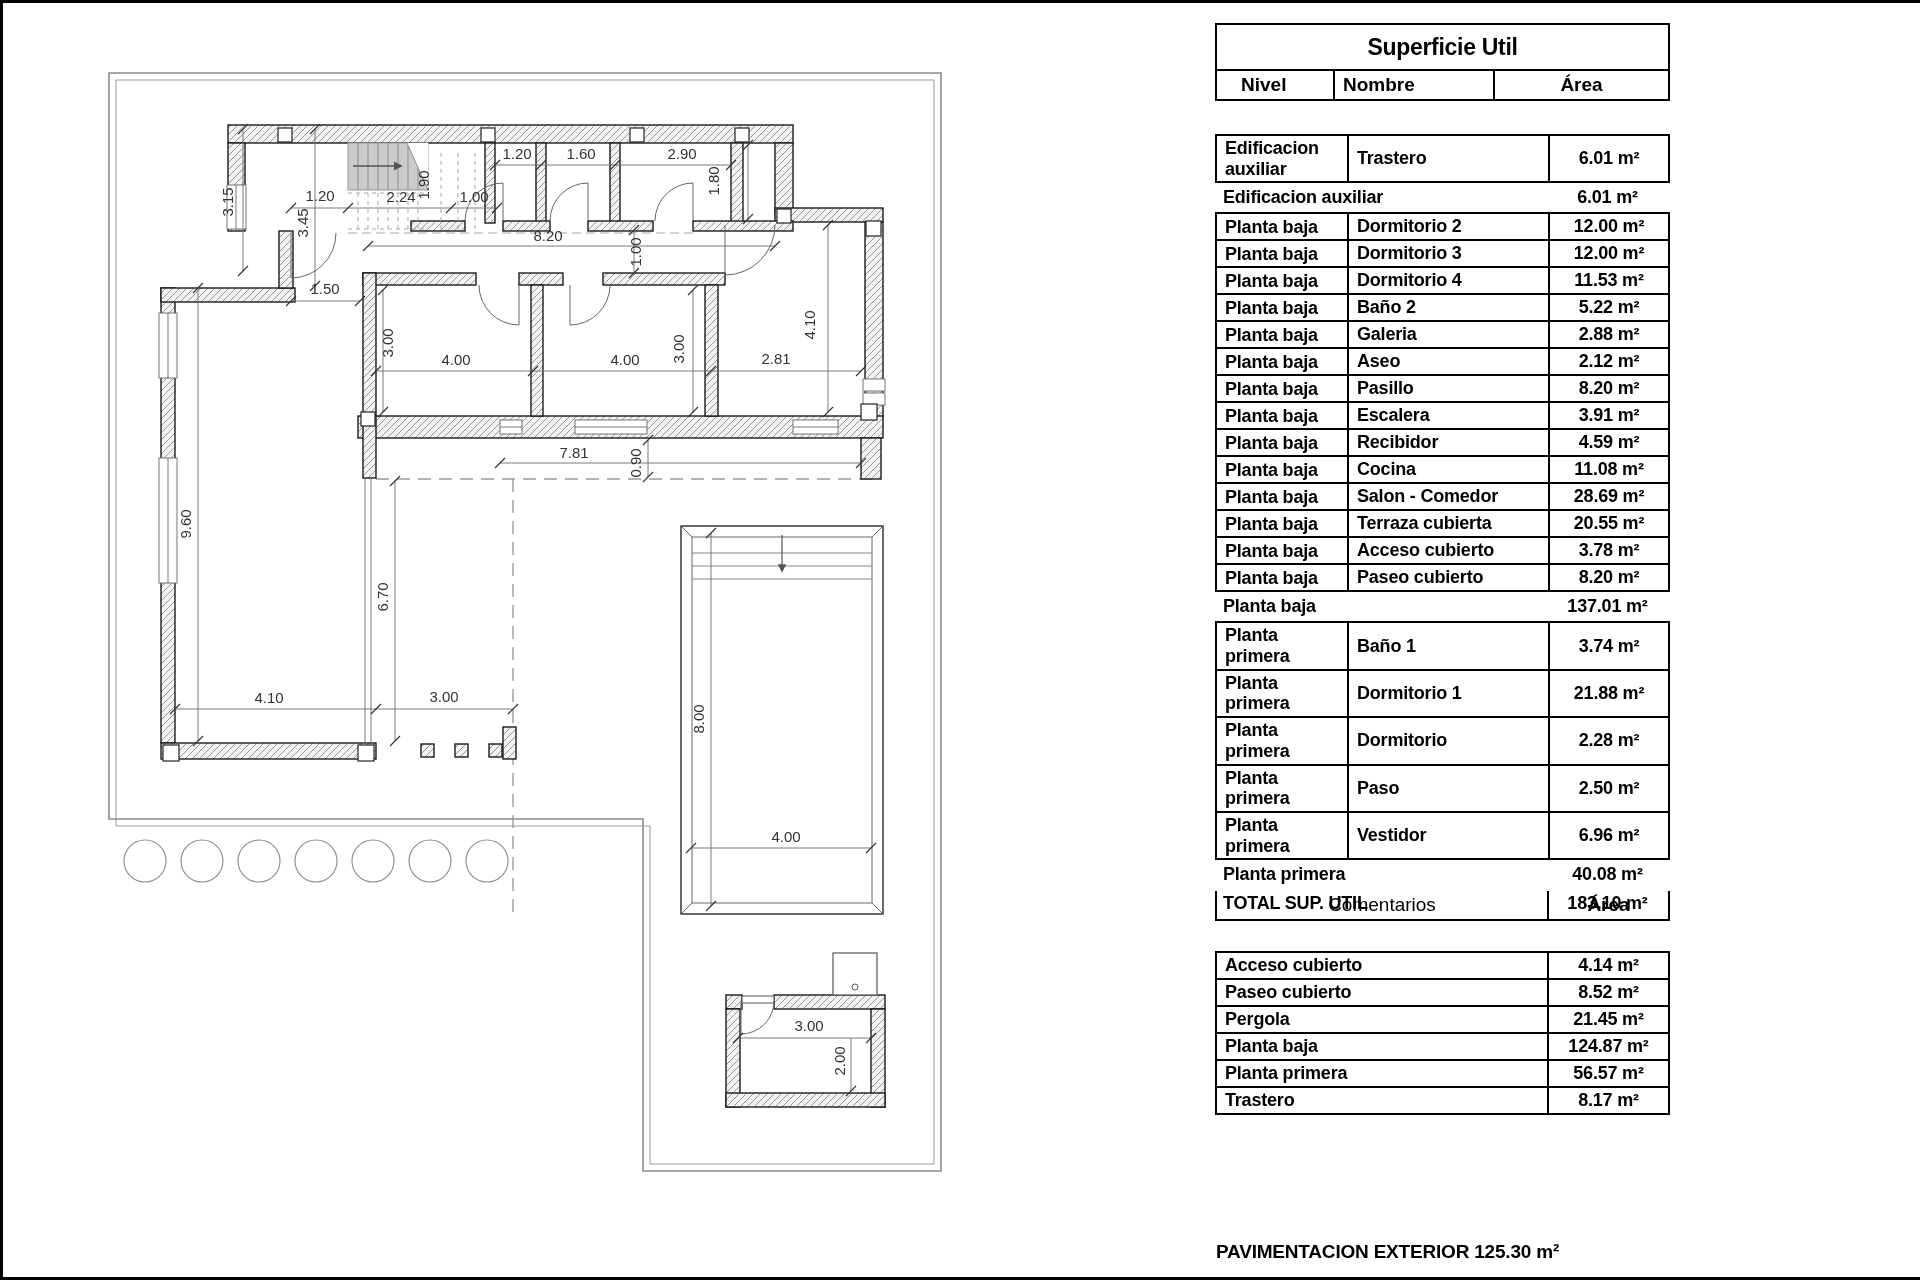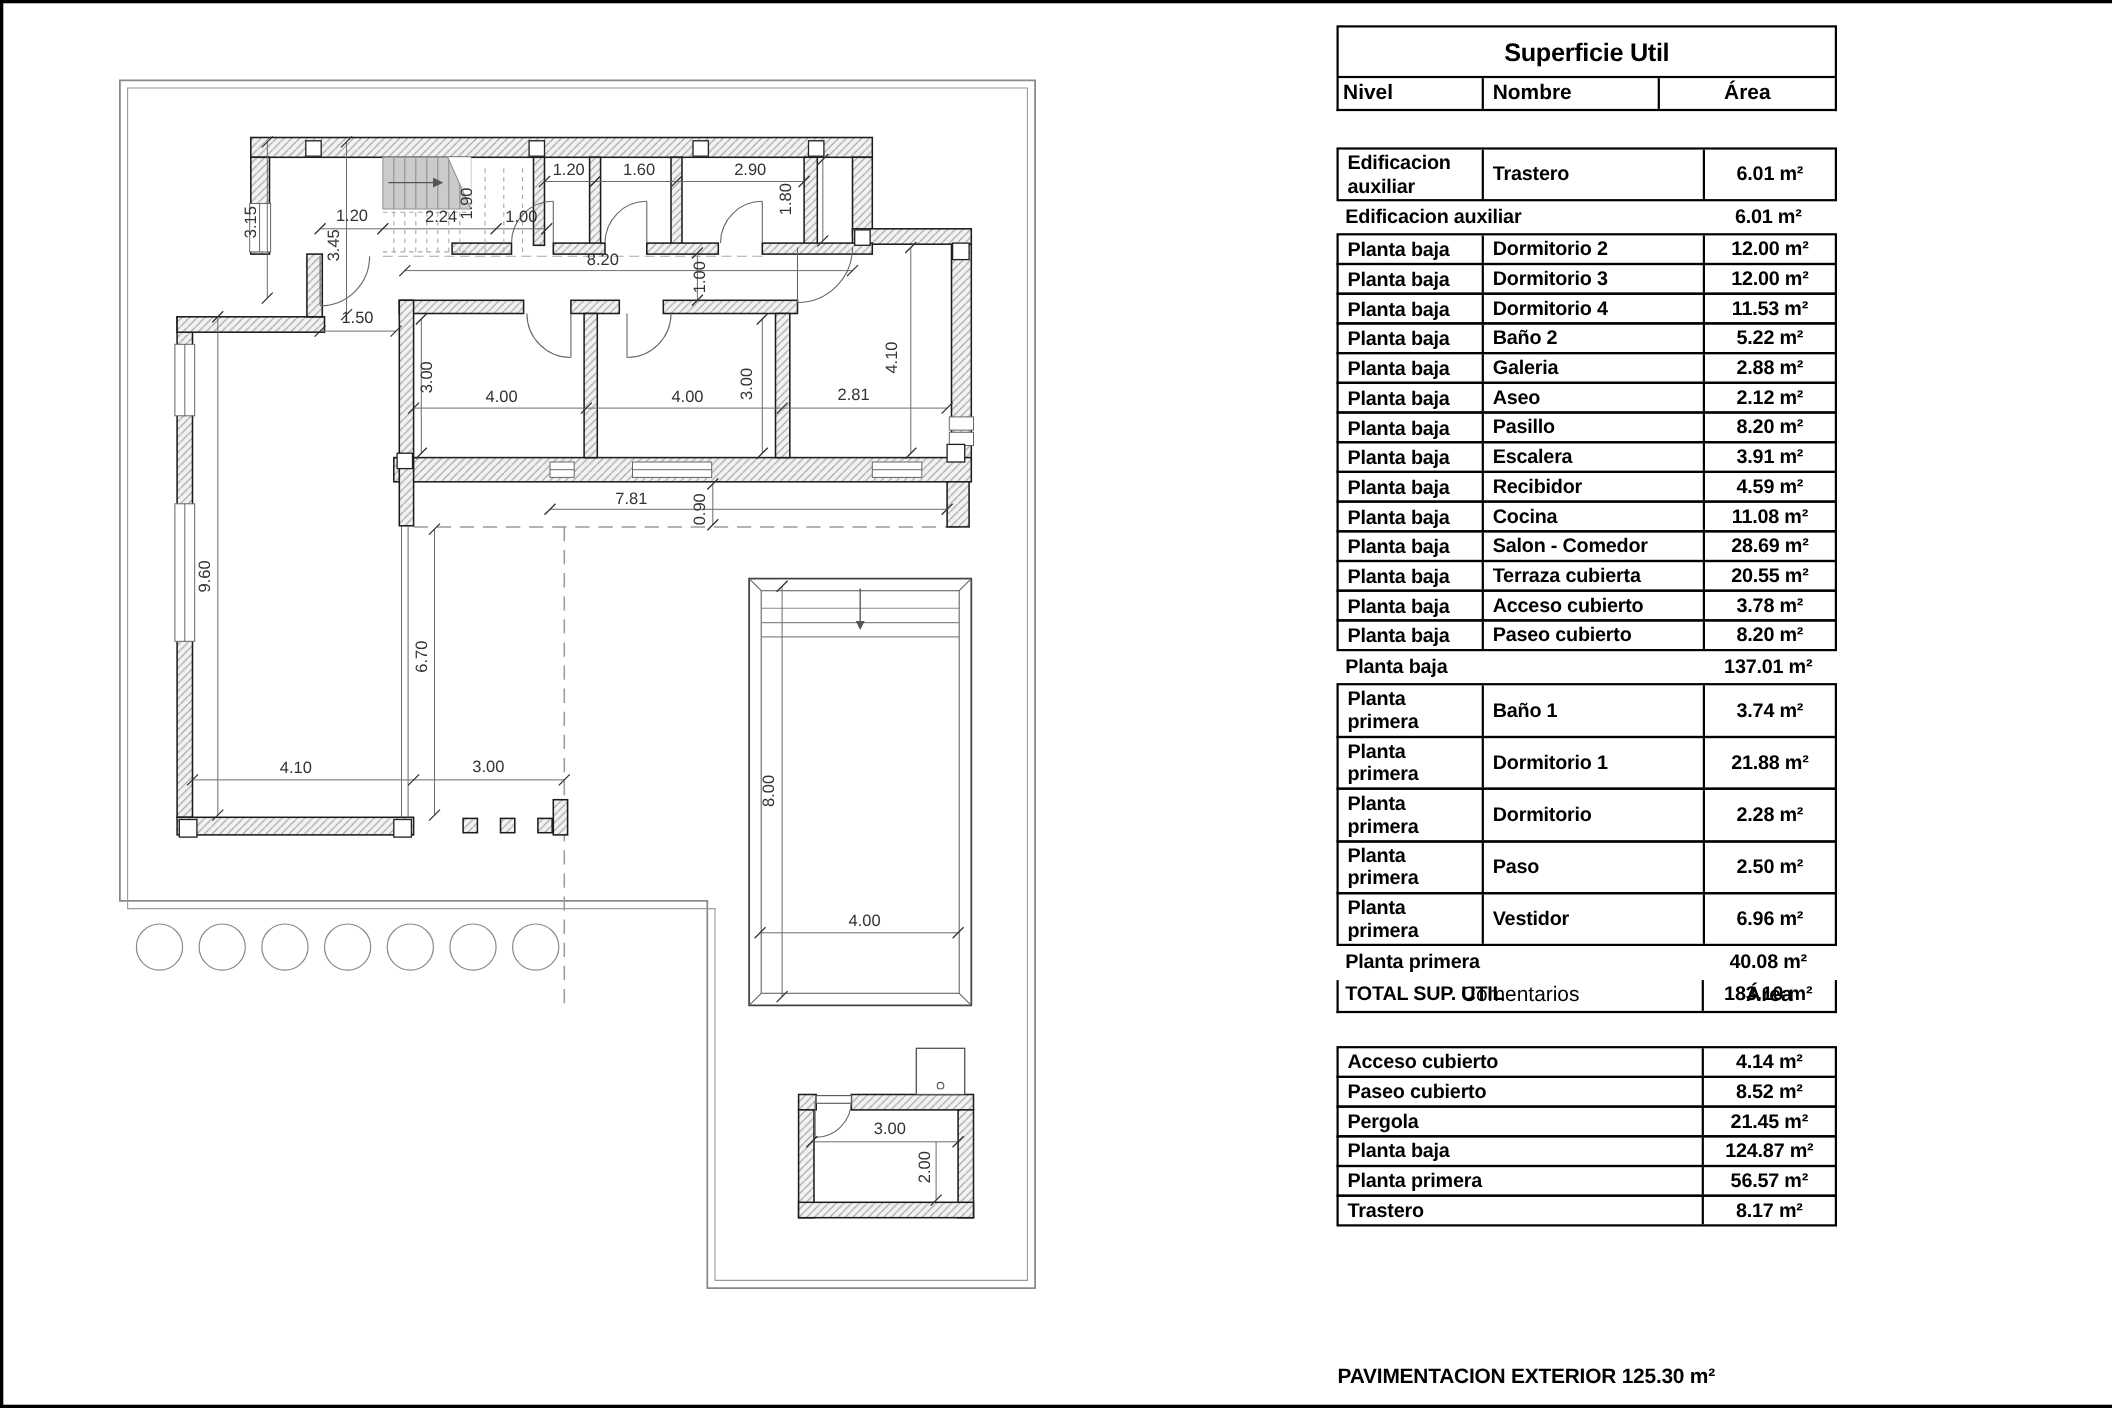--- a/index.html
+++ b/index.html
@@ -9,21 +9,21 @@
          border-bottom:3px solid #000;box-sizing:border-box;background:#fff;}
   svg{position:absolute;left:0;top:0;}
   svg .dim{font-size:15px;fill:#333;text-anchor:middle;font-family:"Liberation Sans",sans-serif;}
 
   
   .tbl{position:absolute;width:455px;}
   .tbl-title{border:2px solid #000;height:48px;display:flex;align-items:center;justify-content:center;
              font-weight:bold;font-size:23px;letter-spacing:-0.3px;box-sizing:border-box;}
   .tbl-head{display:flex;border:2px solid #000;border-top:none;height:30px;
             font-weight:bold;font-size:19px;box-sizing:border-box;}
-  .hc1{width:130px;display:flex;align-items:center;padding-left:4px;box-sizing:border-box;}
+  .hc1{width:116px;display:flex;align-items:center;padding-left:24px;box-sizing:border-box;}
   .hc2{width:160px;border-left:2px solid #000;display:flex;align-items:center;padding-left:8px;box-sizing:border-box;}
   .hc3{flex:1;border-left:2px solid #000;display:flex;align-items:center;justify-content:center;}
   .hcom{width:330px;display:flex;align-items:center;justify-content:center;
         font-weight:normal;font-size:19px;box-sizing:border-box;}
   .gap33{height:33px;} .gap30{height:30px;}
   .r{display:flex;border:2px solid #000;min-height:29px;font-weight:bold;font-size:18px;
      box-sizing:border-box;letter-spacing:-0.2px;}
   .r + .r{margin-top:-2px;}
   .rc1{width:130px;padding:2px 0 2px 8px;display:flex;align-items:center;box-sizing:border-box;line-height:1.15;}
   .rc2{width:201px;border-left:2px solid #000;padding-left:8px;display:flex;align-items:center;box-sizing:border-box;}

